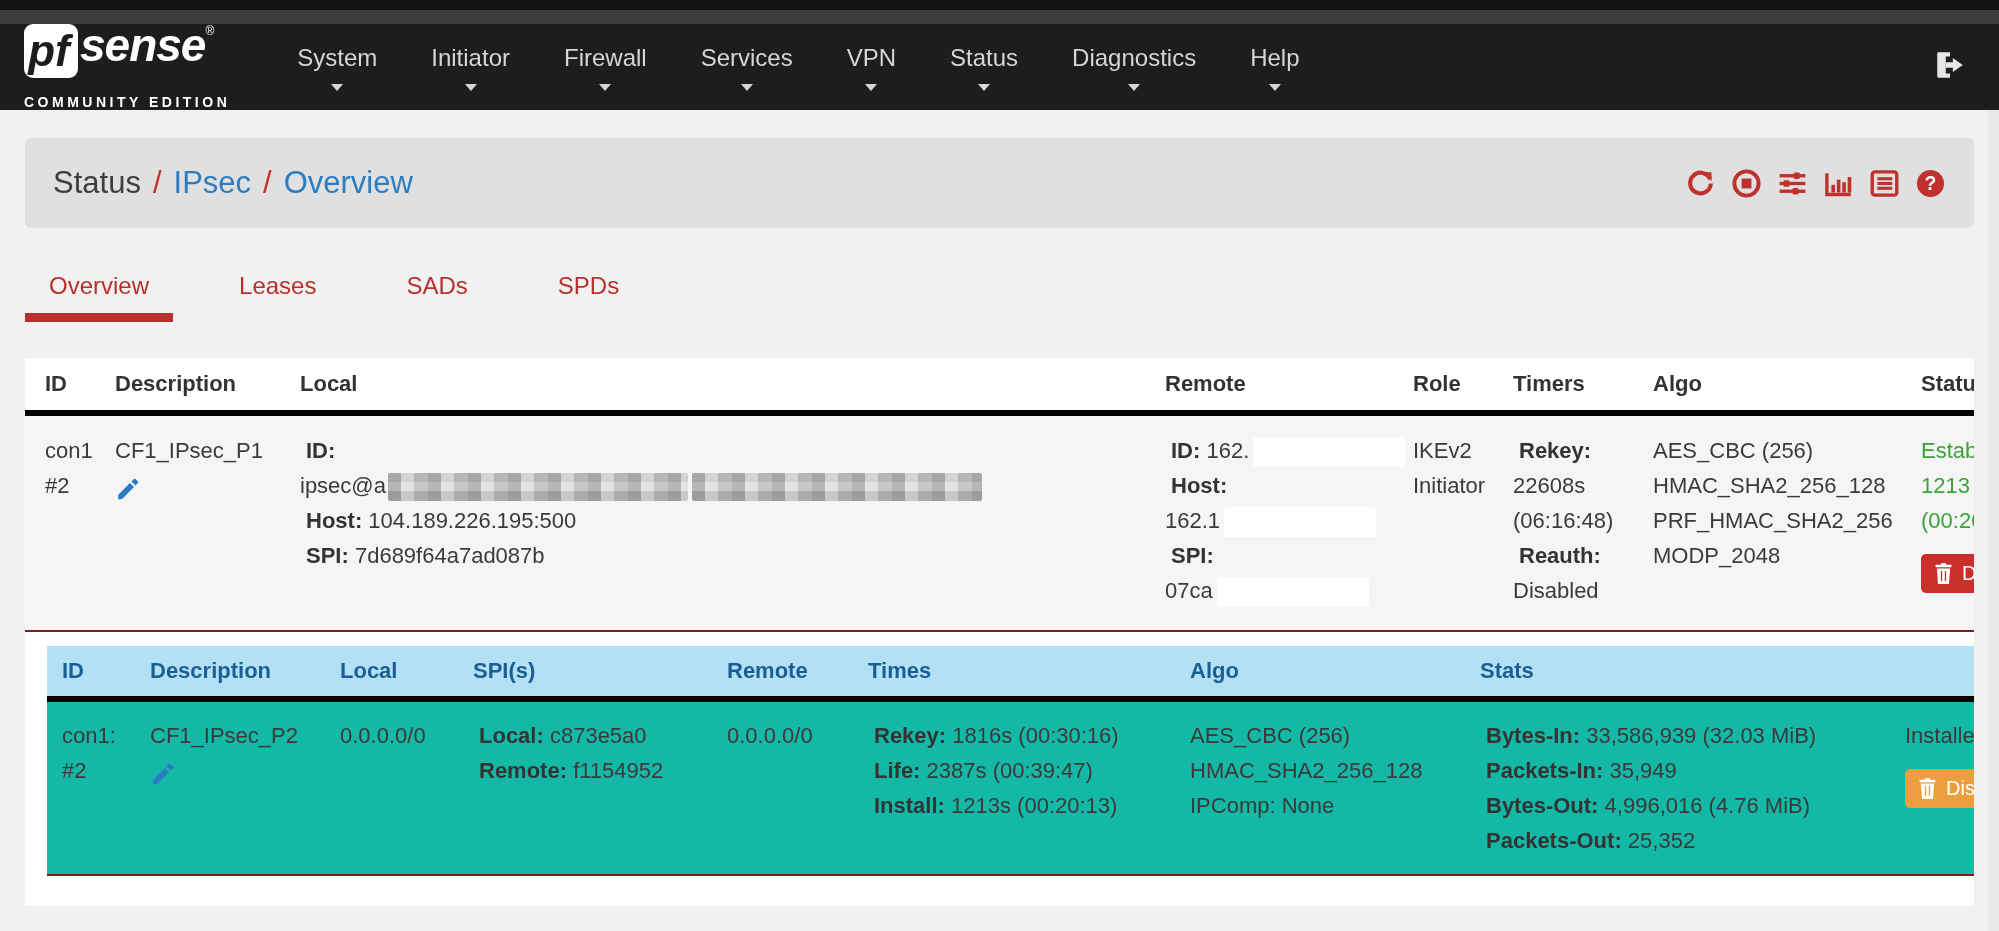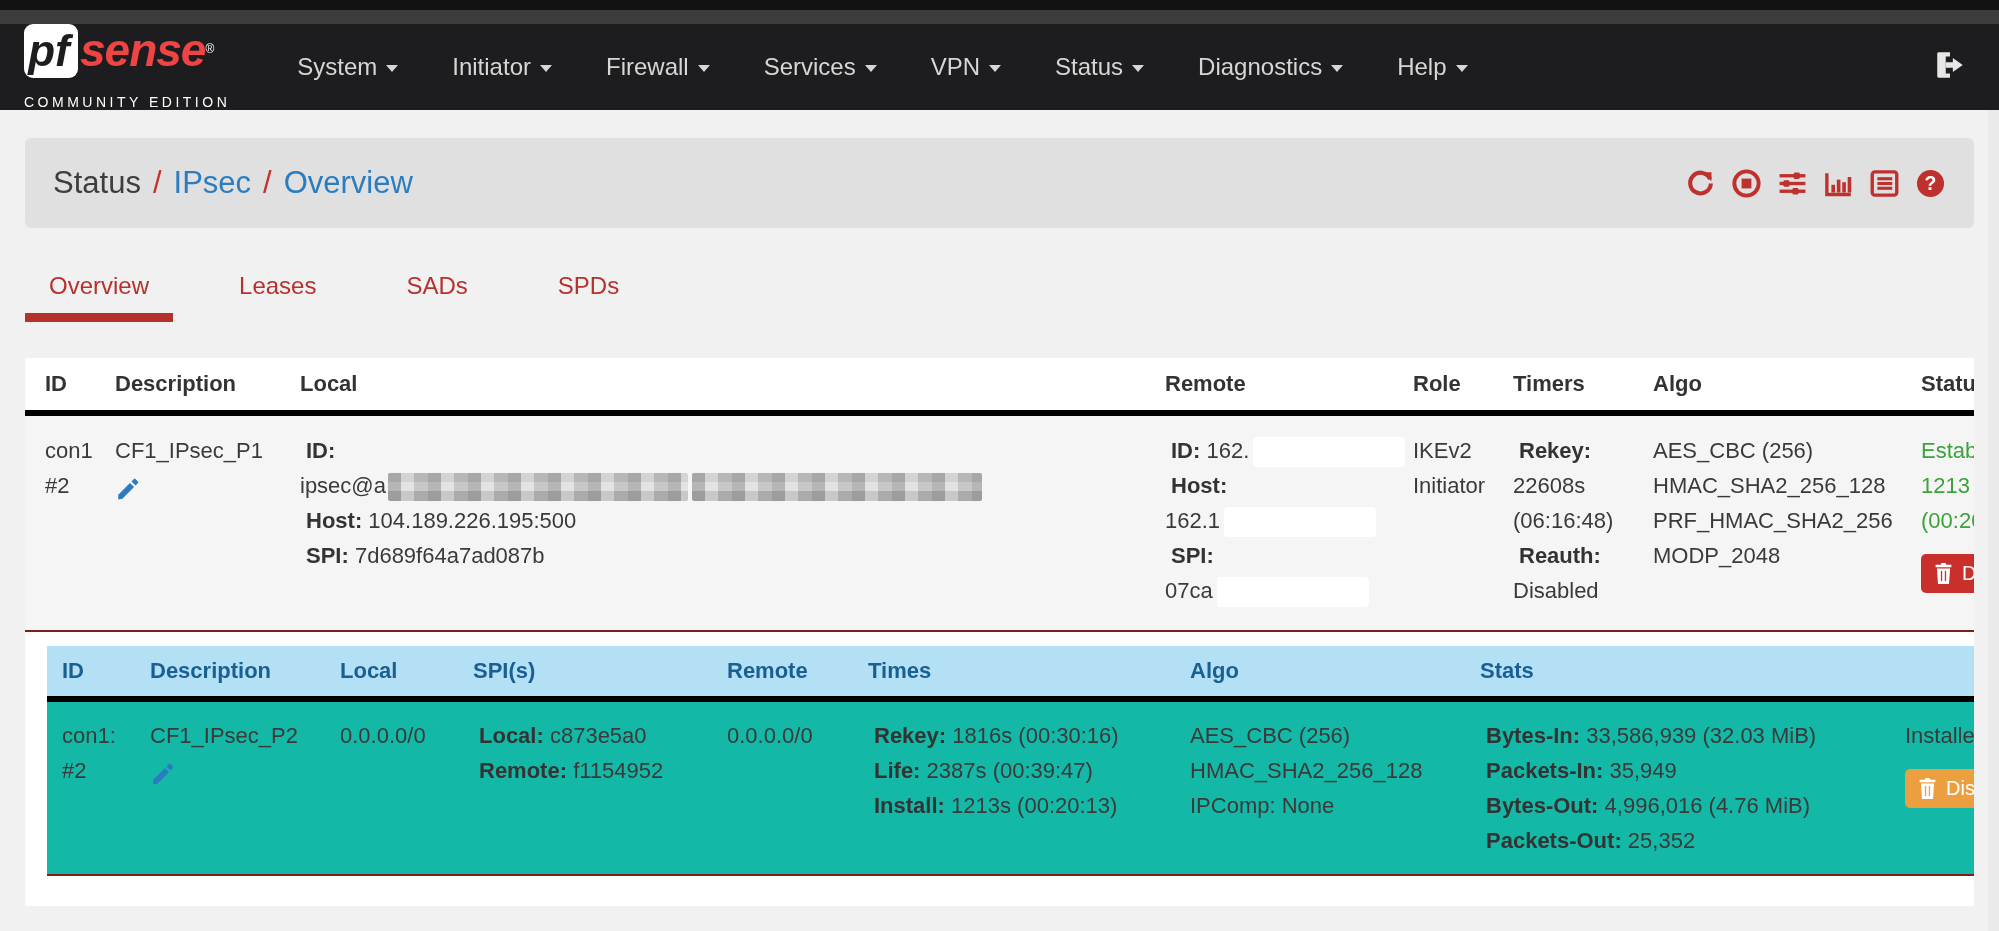--- a/index.html
+++ b/index.html
@@ -4,27 +4,27 @@
 <style>
   * { margin:0; padding:0; box-sizing:border-box; }
   html,body { width:1999px; height:931px; overflow:hidden; }
   body { font-family:"Liberation Sans", sans-serif; background:#f1f1f1; color:#3a3a3a; position:relative; }
 
   
   .top-line  { height:10px; background:#121212; }
   .top-strip { height:14px; background:#3c3c3c; }
   .navbar { height:86px; background:#1d1d1f; display:flex; align-items:center; padding:0 24px; }
   .brand { display:flex; flex-direction:column; margin-right:40px; cursor:pointer; }
-  .brand-row { display:flex; align-items:center; }
+  .brand-row { display:flex; align-items:flex-start; }
   .pf-box { background:#fff; border-radius:9px; width:54px; height:54px; display:flex; align-items:center; justify-content:center; }
   .pf-box span { font-style:italic; font-weight:bold; font-size:44px; color:#1d1d1f; line-height:1; padding-right:4px; }
-  .sense { font-style:italic; font-weight:bold; font-size:46px; color:#ef4444; letter-spacing:-1px; line-height:0.95; margin-left:2px; }
+  .sense { font-style:italic; font-weight:bold; font-size:46px; color:#ffffff; letter-spacing:-1px; line-height:0.95; margin-left:2px; }
   .reg { color:#fff; font-size:12px; margin-bottom:4px; }
-  .edition { color:#fff; font-size:14px; font-weight:normal; letter-spacing:3.5px; margin-top:16px; }
-  .nav-item { color:#d6d6d6; font-size:24px; padding:0 27px; display:flex; align-items:center; gap:9px; cursor:pointer; }
+  .edition { color:#fff; font-size:14px; font-weight:bold; letter-spacing:3.5px; margin-top:16px; }
+  .nav-item { color:#d6d6d6; font-size:24px; padding:0 27px; display:flex; align-items:center; gap:9px; cursor:pointer;flex-direction:column; }
   .caret { width:0; height:0; border-left:6px solid transparent; border-right:6px solid transparent; border-top:7px solid #d6d6d6; margin-top:3px; }
   .signout { margin-left:auto; margin-right:8px; cursor:pointer; }
 
   
   .scroll-strip { position:absolute; right:0; top:110px; width:11px; height:821px; background:#eaeaea; }
 
   
   .crumb-bar { margin:28px 25px 0 25px; background:#e0e0e0; border-radius:6px; height:90px;
                display:flex; align-items:center; justify-content:space-between; padding:0 28px; }
   .crumb { font-size:31px; display:flex; align-items:center; gap:12px; }

